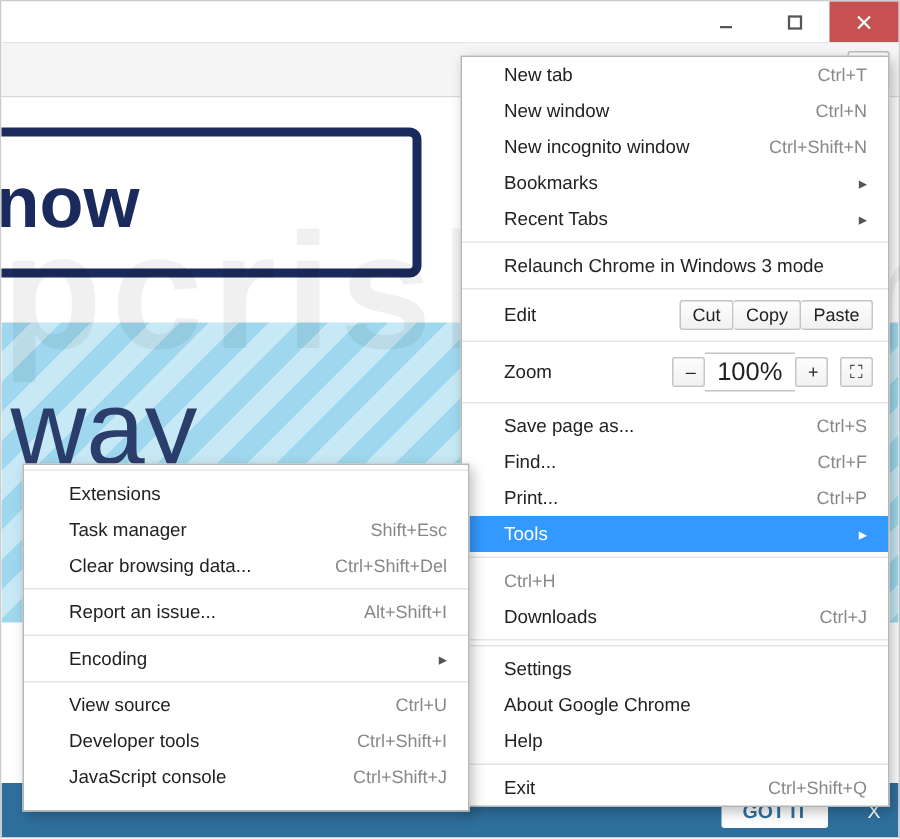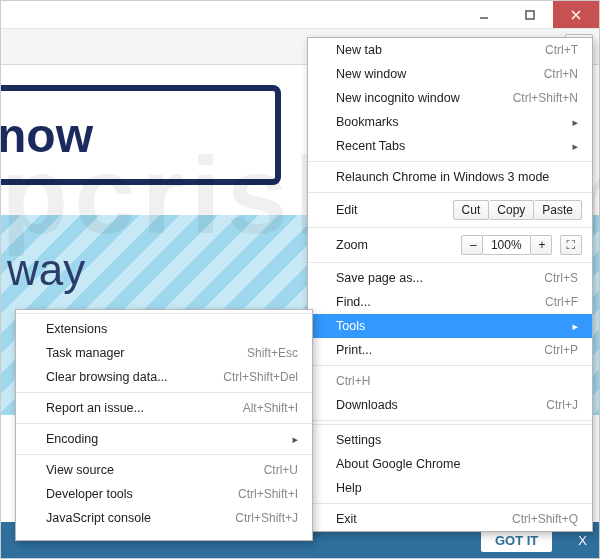--- a/index.html
+++ b/index.html
@@ -15,21 +15,21 @@
 
 
 .toolbar { height:36px; background:#f5f5f5; border-bottom:1px solid #d9d9d9; display:flex; align-items:center; justify-content:flex-end; padding:0 6px; }
 .star { width:26px; height:26px; display:flex; align-items:center; justify-content:center; }
 .menu-btn { width:28px; height:26px; border:1px solid #bcbcbc; border-radius:2px; background:linear-gradient(#fdfdfd,#ededed); display:flex; align-items:center; justify-content:center; margin-left:4px; }
 
 
 .page { position:absolute; top:64px; left:0; right:0; bottom:0; background:#fff; overflow:hidden;}
 .ribbon { position:absolute; left:-20px; top:20px; width:300px; height:100px; background:#fff; border:6px solid #1a2a5c; border-radius:8px; display:flex; align-items:center; padding-left:10px; }
 .ribbon-txt { font-size:48px; font-weight:700; color:#1a2a5c; }
-.subtxt { position:absolute; left:6px; top:180px; font-size:44px; color:#2b3d6b; font-weight:300; }
+.subtxt { position:absolute; left:6px; top:180px; font-size:70px; color:#2b3d6b; font-weight:300; }
 .stripe { position:absolute; left:0; top:150px; right:0; height:200px; background:repeating-linear-gradient(135deg,#9fd8ee 0 14px,#c7e9f5 14px 28px); z-index:-1;}
 .circle { position:absolute; right:30px; top:40px; width:200px; height:200px; border-radius:50%; background:#1a2a5c; display:flex; align-items:center; justify-content:center; text-align:center; }
 .circle span { font-family:Georgia,serif; font-style:italic; color:#fff; font-size:28px; line-height:1.1; }
 .toplinks { position:absolute; top:0; right:0; font-size:13px; color:#1a2a5c; padding:6px 20px; }
 .wm { position:absolute; left:0; right:0; top:130px; text-align:center; font-size:110px; font-weight:700; color:rgba(0,0,0,0.06); letter-spacing:6px; pointer-events:none; z-index:5;}
 .banner { position:absolute; left:0; right:0; bottom:0; height:36px; background:#2f6f9e; display:flex; align-items:center; justify-content:flex-end; padding:0 12px; gap:26px; color:#fff; font-size:13px; z-index:3;}
 .gotit { background:#fff; color:#2f6f9e; padding:4px 14px; border-radius:2px; font-weight:600; }
 
 
 .menu { position:absolute; top:36px; right:6px; width:286px; background:#fff; border:1px solid #b6b6b6; box-shadow:2px 3px 8px rgba(0,0,0,.25); z-index:20; font-size:12.5px; color:#222; }
@@ -39,21 +39,21 @@
 .mi.arrow::after { content:"▸"; color:#555; font-size:11px; margin-left:8px;}
 .mi.hi { background:#3399ff; color:#fff; }
 .mi.hi::after, .mi.hi .sc { color:#fff; }
 .sep { height:1px; background:#e6e6e6; margin:3px 0; }
 .row { display:flex; align-items:center; padding:4px 10px 4px 28px; }
 .row .lbl { width:64px; }
 .row .pill { border:1px solid #c4c4c4; background:linear-gradient(#fdfdfd,#f1f1f1); padding:2px 8px; font-size:12px; border-radius:2px; }
 .row .pill + .pill { border-left:none; }
 .row.zoom .grp { display:flex; align-items:center; gap:0; }
 .row.zoom .z { width:22px; text-align:center; }
-.row.zoom .pct { border:1px solid #c4c4c4; border-left:none; border-right:none; padding:2px 8px; font-size:12px; }
+.row.zoom .pct { border:1px solid #c4c4c4; border-left:none; border-right:none; padding:2px 8px; font-size:17px; }
 .row.zoom .full { margin-left:8px; padding:2px 6px; }
 
 
 .submenu { position:absolute; top:308px; left:14px; width:298px; background:#fff; border:1px solid #b6b6b6; box-shadow:2px 3px 8px rgba(0,0,0,.25); z-index:25; font-size:12.5px; color:#222; }
 .submenu .mi { padding:5px 14px 5px 30px; }
 
 
 .page .stripe { z-index:0; }
 .page .hero, .page .circle, .page .subtxt, .page .ribbon, .page .toplinks { z-index:1; }
 </style>
@@ -158,27 +158,27 @@
   </div>
   <div class="sep"></div>
   <div class="mi">
         <span class="lbl">Save page as...</span>
         <span class="sc">Ctrl+S</span>
       </div>
   <div class="mi">
         <span class="lbl">Find...</span>
         <span class="sc">Ctrl+F</span>
       </div>
+  <div class="mi">
+        <span class="lbl">Print...</span>
+        <span class="sc">Ctrl+P</span>
+      </div>
   <div class="mi hi arrow">
         <span class="lbl">Tools</span>
       </div>
-  <div class="mi">
-        <span class="lbl">Print...</span>
-        <span class="sc">Ctrl+P</span>
-      </div>
   <div class="sep"></div>
   <div class="mi">
         <span class="sc">Ctrl+H</span>
       </div>
   <div class="mi">
         <span class="lbl">Downloads</span>
         <span class="sc">Ctrl+J</span>
       </div>
   <div class="sep"></div>
   <div class="sep"></div>

